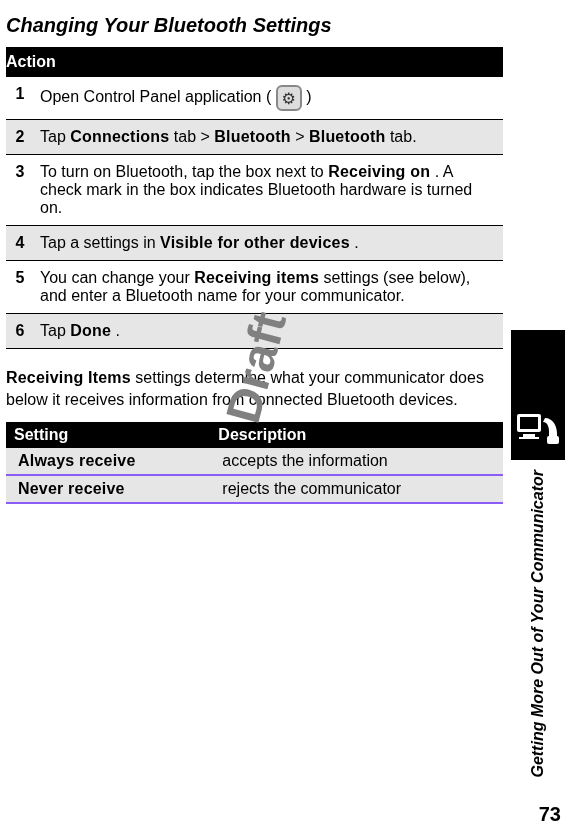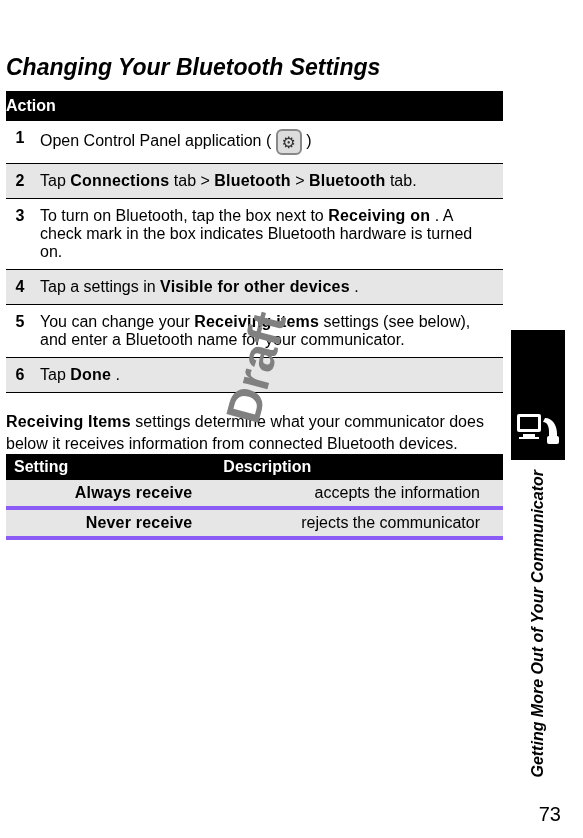--- a/index.html
+++ b/index.html
@@ -9,25 +9,24 @@
     background: #fff;
     font-family: Arial, Helvetica, sans-serif;
     position: relative;
     overflow: hidden;
   }
   .page {
     padding: 14px 80px 0 6px;
     position: relative;
   }
   .section-title {
-    font-size: 23px;
+    font-size: 20px;
     font-weight: bold;
     font-style: italic;
     margin-bottom: 10px;
-    margin-top: 40px;
   }
   table.action-table {
     width: 100%;
     border-collapse: collapse;
     font-size: 16px;
   }
   .action-header {
     background: #000;
     color: #fff;
     font-weight: bold;
@@ -66,33 +65,33 @@
   }
   .body-text {
     margin-top: 18px;
     font-size: 16px;
     line-height: 1.35;
   }
   table.settings-table {
     width: 100%;
     border-collapse: collapse;
     font-size: 16px;
+    margin-top: 12px;
   }
   .settings-table th {
     background: #000;
     color: #fff;
     text-align: left;
     padding: 4px 8px;
     font-weight: bold;
   }
   .settings-table td {
-    border-bottom: 4px solid #8b5cf6;
-    padding: 4px 23px;
+    border-bottom: 2px solid #8b5cf6;
+    padding: 4px 12px;
     vertical-align: top;
-    text-align: right;
   }
   .settings-table tr.row-alt-s { background: #e6e6e6; }
 
   .watermark {
     position: absolute;
     left: 200px;
     top: 340px;
     font-size: 48px;
     font-weight: bold;
     color: #808080;
@@ -128,21 +127,21 @@
     font-size: 16px;
     margin-top: 10px;
     text-align: center;
     line-height: 1.2;
   }
 
   .page-num {
     position: absolute;
     right: 22px;
     bottom: 12px;
-    font-weight: normal;
+    font-weight: bold;
     font-size: 20px;
   }
 </style>
 </head>
 <body>
 
 <div class="page">
   <div class="section-title">Changing Your Bluetooth Settings</div>
 
   <table class="action-table">

